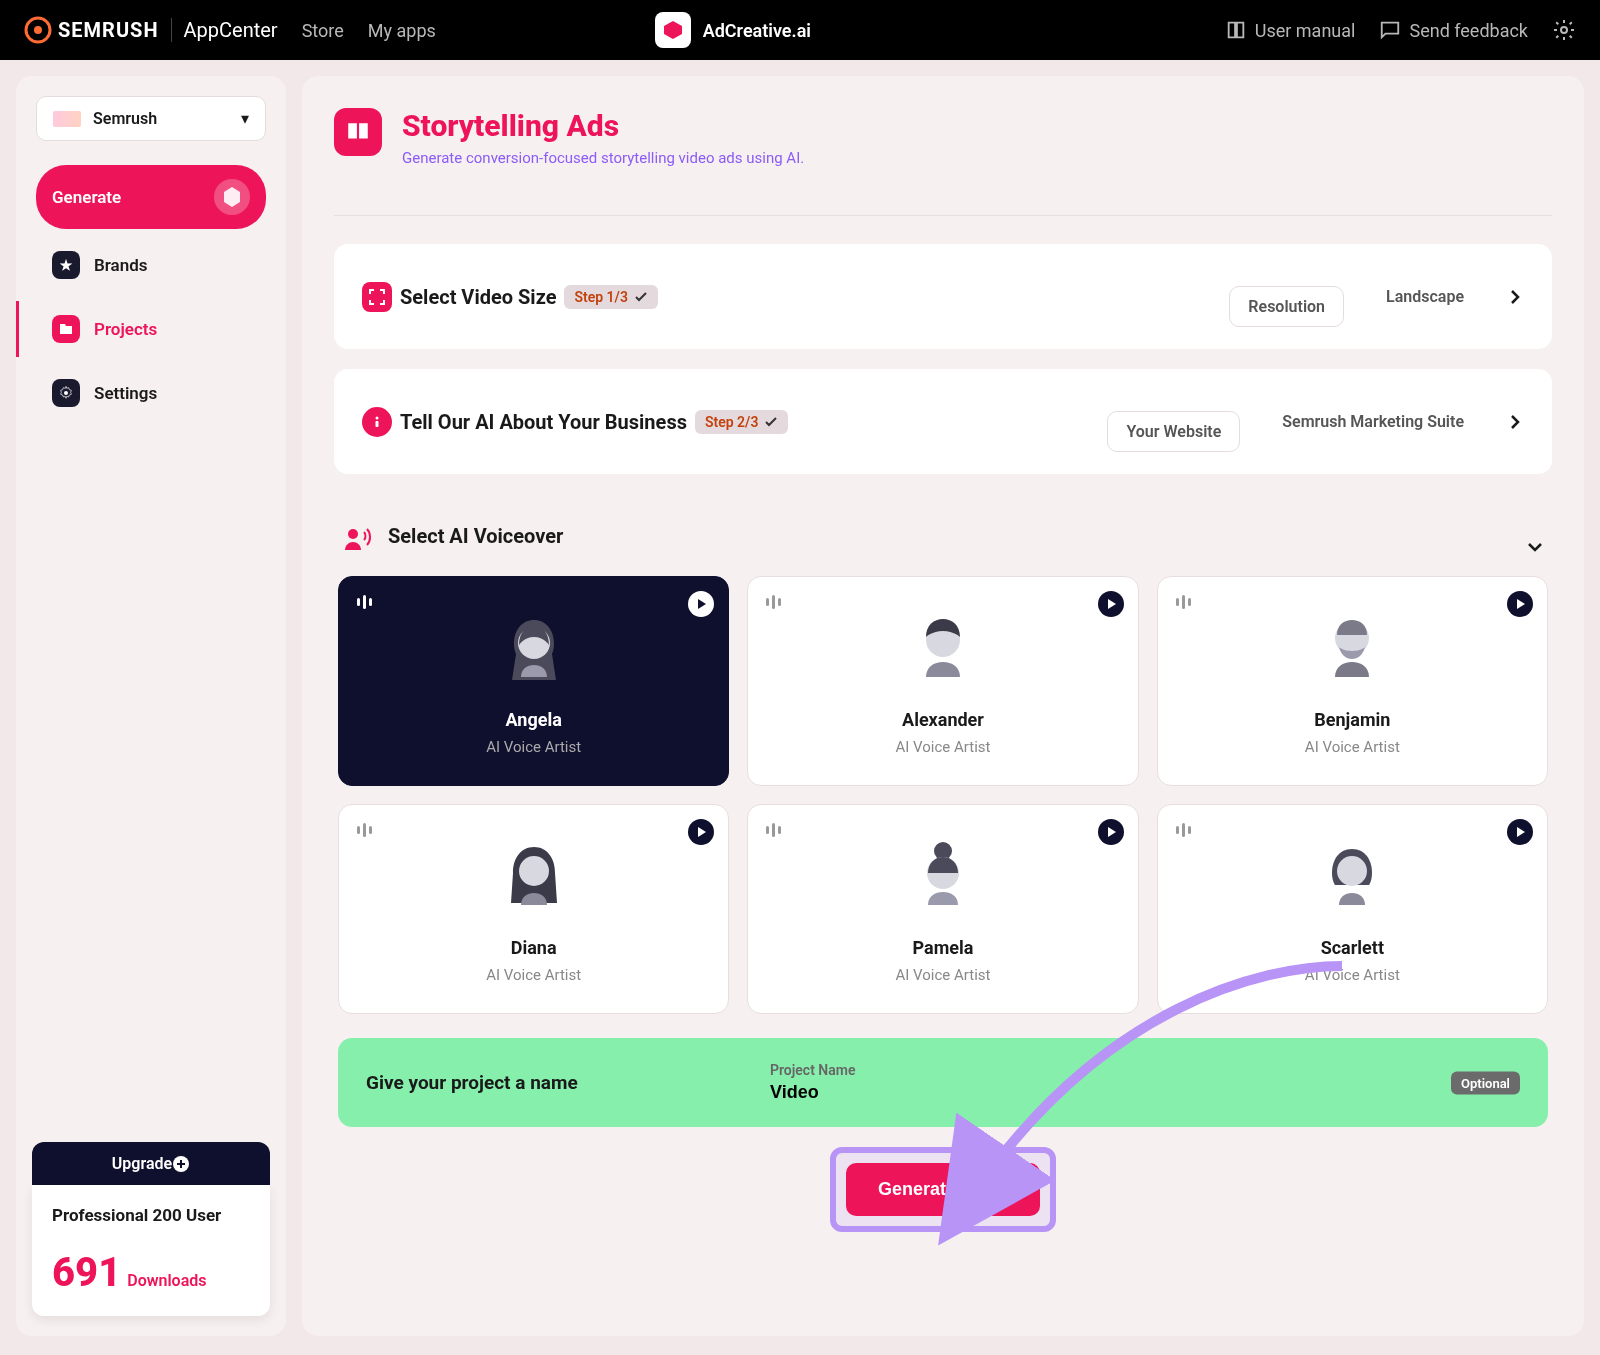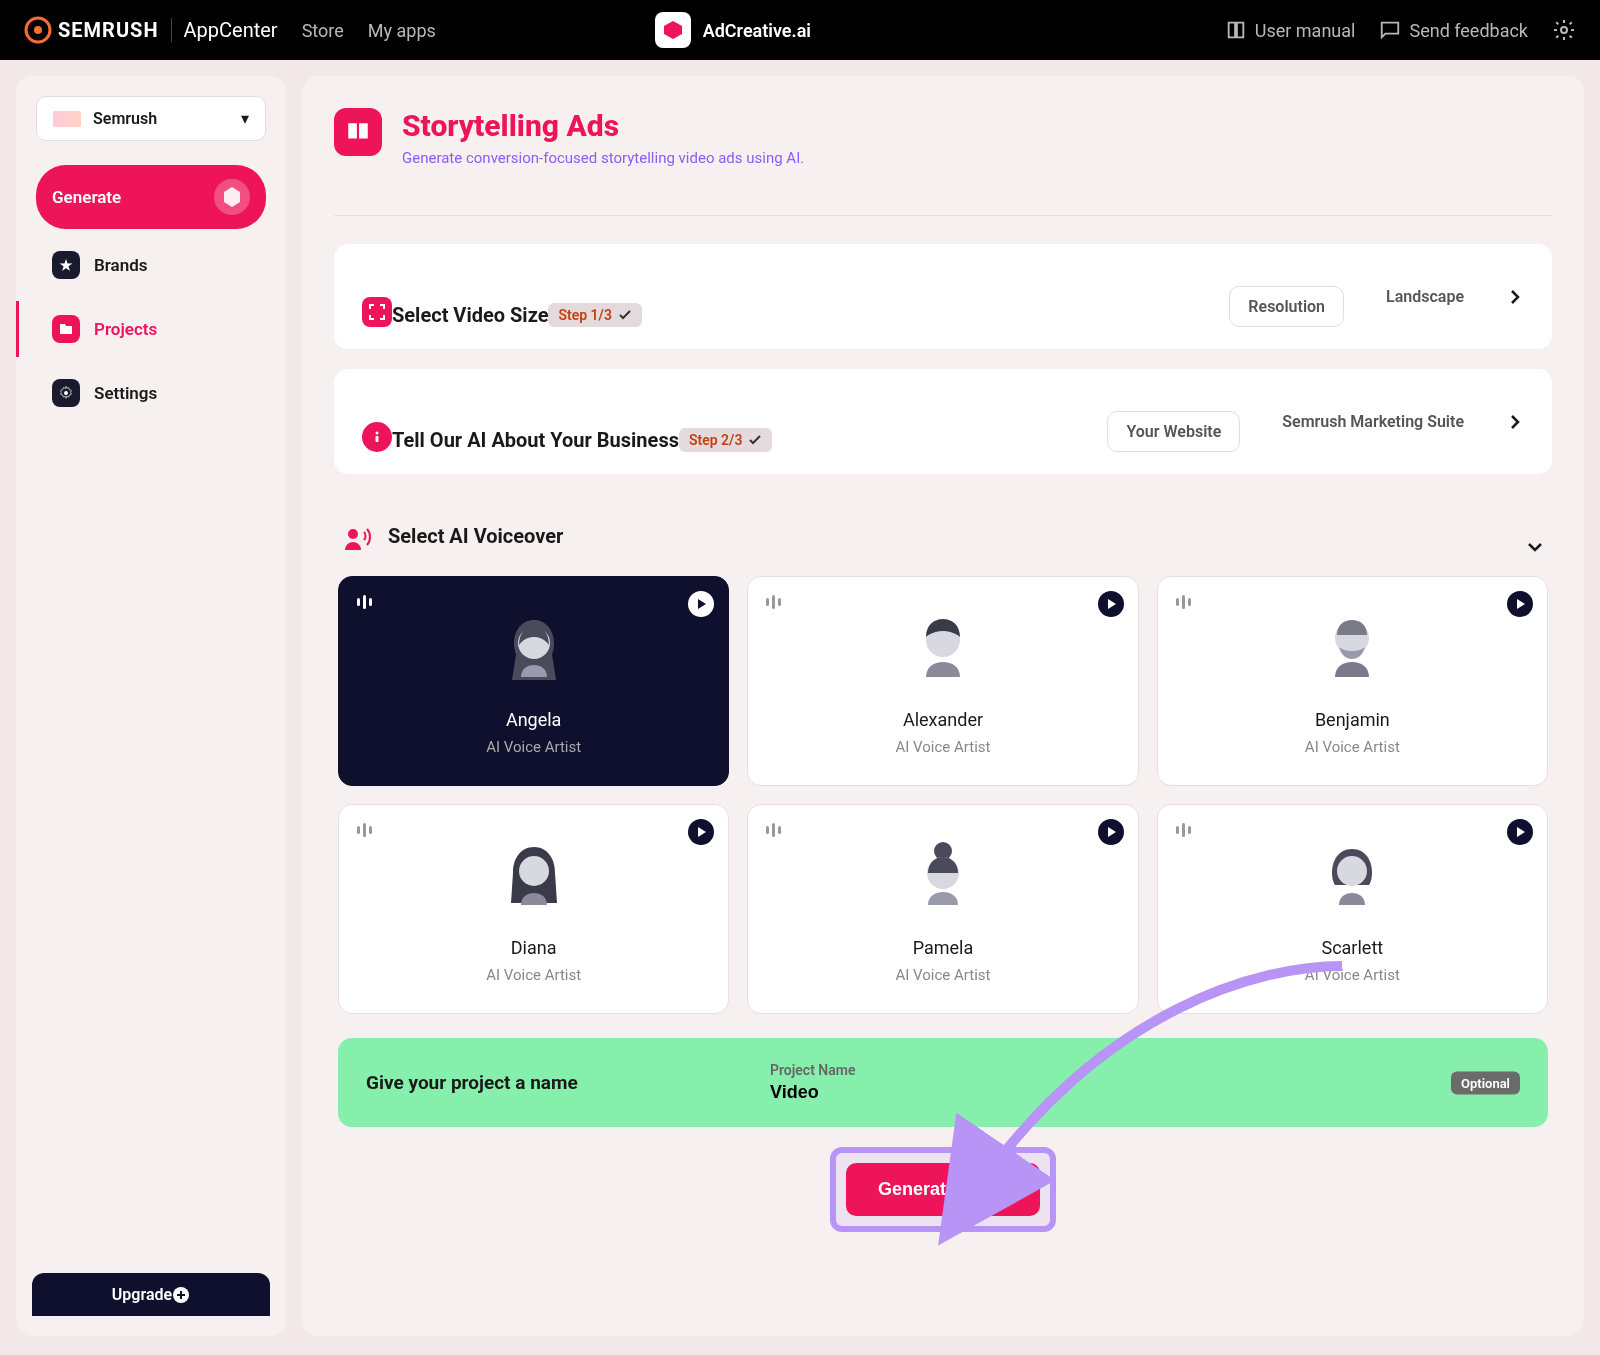--- a/index.html
+++ b/index.html
@@ -38,21 +38,21 @@
 .downloads-count { color: #ed1459; font-size: 40px; font-weight: 800; }
 .downloads-label { color: #ed1459; font-size: 16px; font-weight: 600; }
 
 .main { flex: 1; background: #f7f0f1; border-radius: 16px; padding: 32px; }
 .page-header { display: flex; align-items: flex-start; gap: 20px; padding-bottom: 48px; border-bottom: 1px solid #e8dedf; margin-bottom: 28px; }
 .page-icon { width: 48px; height: 48px; background: #ed1459; border-radius: 12px; display: flex; align-items: center; justify-content: center; color: #fff; }
 .page-title { color: #ed1459; font-size: 30px; font-weight: 800; margin-bottom: 6px; }
 .page-subtitle { color: #8b5cf6; font-size: 15px; }
 
 .step-card { background: #fff; border-radius: 14px; padding: 22px 28px; margin-bottom: 20px; }
-.step-row { display: flex; align-items: flex-end; gap: 0; }
+.step-row { display: flex; align-items: center; gap: 8px; }
 .step-icon { width: 30px; height: 30px; background: #ed1459; border-radius: 8px; display: flex; align-items: center; justify-content: center; color: #fff; flex-shrink: 0; }
 .step-icon.circle { border-radius: 50%; }
 .step-title { font-size: 20px; font-weight: 700; }
 .step-badge { background: #e4dadd; padding: 4px 10px; border-radius: 6px; font-size: 14px; font-weight: 600; color: #c2410c; display: flex; align-items: center; gap: 6px; }
 .step-right { margin-left: auto; display: flex; align-items: center; gap: 24px; }
 .chevron-btn { color: #1a1a1a; cursor: pointer; }
 .pill { padding: 10px 18px; font-size: 16px; font-weight: 600; color: #555; }
 .pill.boxed { background: #fff; border: 1px solid #e5dcdc; border-radius: 10px; margin-top: 20px; }
 
 .voiceover-header { display: flex; align-items: flex-start; gap: 16px; padding: 8px 4px 20px; }
@@ -64,21 +64,21 @@
 .voice-card { background: #fff; border: 1px solid #e8dedf; border-radius: 14px; padding: 20px; position: relative; cursor: pointer; text-align: center; min-height: 210px; }
 .voice-card.selected { background: #0f0f2e; color: #fff; border-color: #0f0f2e; }
 .voice-bars { position: absolute; top: 18px; left: 18px; display: flex; gap: 3px; align-items: center; }
 .voice-bars span { width: 3px; background: #999; border-radius: 2px; }
 .voice-card.selected .voice-bars span { background: #fff; }
 .play-btn { position: absolute; top: 14px; right: 14px; width: 26px; height: 26px; background: #0f0f2e; border-radius: 50%; display: flex; align-items: center; justify-content: center; cursor: pointer; }
 .voice-card.selected .play-btn { background: #fff; }
 .play-triangle { width: 0; height: 0; border-left: 8px solid #fff; border-top: 5px solid transparent; border-bottom: 5px solid transparent; margin-left: 2px; }
 .voice-card.selected .play-triangle { border-left-color: #0f0f2e; }
 .avatar { width: 90px; height: 90px; margin: 8px auto 14px; }
-.voice-name { font-weight: 400; font-size: 18px; margin-bottom: 8px; }
+.voice-name { font-weight: 700; font-size: 18px; margin-bottom: 8px; }
 .voice-role { font-size: 15px; color: #888; }
 .voice-card.selected .voice-role { color: #aaa; }
 
 .project-row { background: #86efac; border-radius: 14px; padding: 24px 28px; display: flex; align-items: center; gap: 24px; }
 .project-label { font-size: 19px; font-weight: 700; flex: 0 0 auto; width: 380px; }
 .project-input-wrap { flex: 1; position: relative; }
 .project-input-label { font-size: 14px; font-weight: 600; color: #666; margin-bottom: 4px; display: block; }
 .project-input { width: 100%; border: none; font-size: 18px; font-weight: 600; outline: none; background: transparent; }
 .optional-badge { position: absolute; right: 0; top: 50%; transform: translateY(-50%); background: #6b6b6b; color: #fff; padding: 4px 10px; border-radius: 6px; font-size: 13px; font-weight: 600; }
 
@@ -180,20 +180,27 @@
     </div>
 
     <div class="sidebar-bottom">
       <div class="upgrade-bar">
         <span>Upgrade</span>
         <svg width="18" height="18" viewBox="0 0 18 18">
             <circle cx="9" cy="9" r="8" fill="#fff"></circle>
             <path d="M9 5v8M5 9h8" stroke="#0f0f2e" stroke-width="2"></path>
           </svg>
       </div>
+      <div class="plan-card">
+        <div class="plan-name">Professional 200 User</div>
+        <div class="downloads-row">
+          <span class="downloads-count">691</span>
+          <span class="downloads-label">Downloads</span>
+        </div>
+      </div>
     </div>
   </div>
 
   <div class="main" style="position:relative">
     <div class="page-header">
       <div class="page-icon">
         <svg width="26" height="26" viewBox="0 0 24 24" fill="#fff">
             <path d="M3 4h8v14H3zM13 4h8v14h-8z"></path>
           </svg>
       </div>

